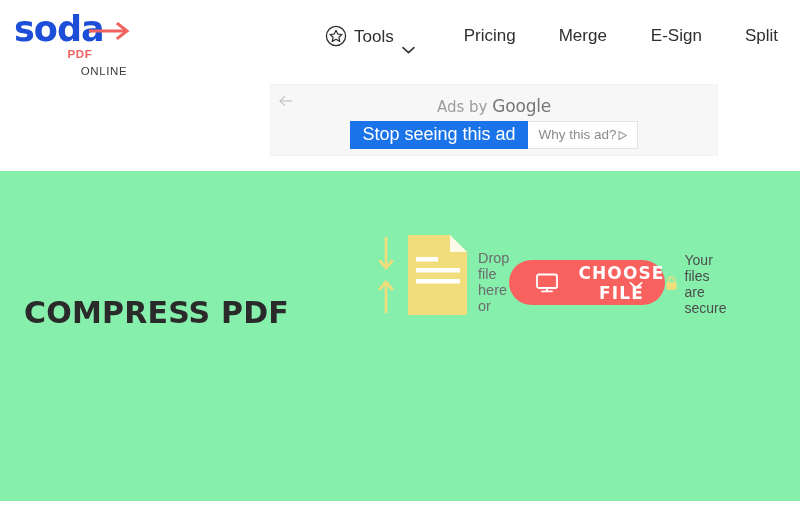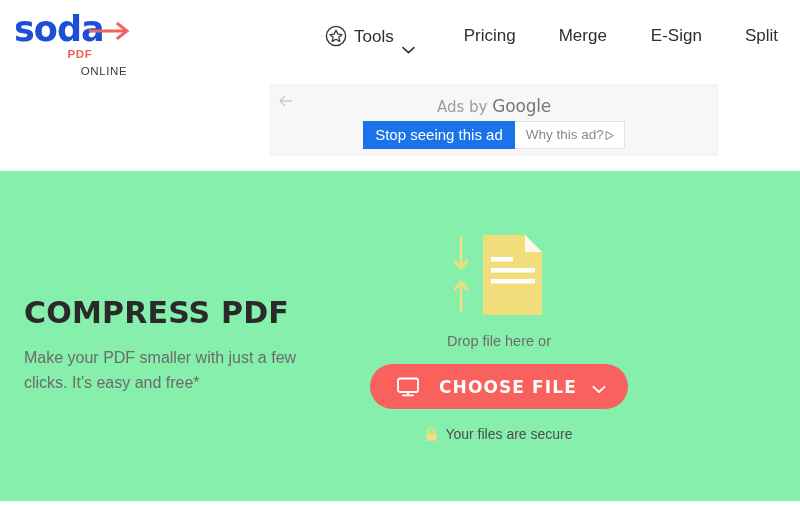--- a/index.html
+++ b/index.html
@@ -149,21 +149,21 @@
     top: 36px;
     left: 0;
     width: 100%;
     display: flex;
     justify-content: center;
   }
 
   .ad-btn-stop {
     background: #1a73e8;
     color: #ffffff;
-    font-size: 15px;
+    font-size: 18px;
     padding: 5px 11px 6px 11px;
     border: 1px solid #1a73e8;
     cursor: pointer;
     white-space: nowrap;
     line-height: 15px;
   }
 
   .ad-btn-why {
     background: #ffffff;
     color: #8a8a8a;
@@ -212,21 +212,21 @@
     line-height: 25px;
     max-width: 290px;
   }
 
   .hero-right {
     position: absolute;
     left: 370px;
     top: 60px;
     width: 258px;
     display: flex;
-    flex-direction: column;
+    flex-direction: row;
     align-items: center;
   }
 
   .drop-icon {
     display: block;
     width: 108px;
     height: 88px;
   }
 
   .drop-text {
@@ -361,21 +361,20 @@
         </svg>
       </span>
     </div>
   </div>
 </div>
 
 <div class="hero">
 
   <div class="hero-left">
     <h1 class="hero-title">COMPRESS PDF</h1>
-    <p class="hero-sub">Make your PDF smaller with just a few clicks. It's easy and free*</p>
   </div>
 
   <div class="hero-right">
 
     <span class="drop-icon">
       <svg width="108" height="88" viewBox="0 0 108 88">
 
         <path d="M38 4 H80 L97 21 V84 H38 Z" fill="#f2dd7c"></path>
         <path d="M80 4 L97 21 H80 Z" fill="#fdfaea"></path>
 

